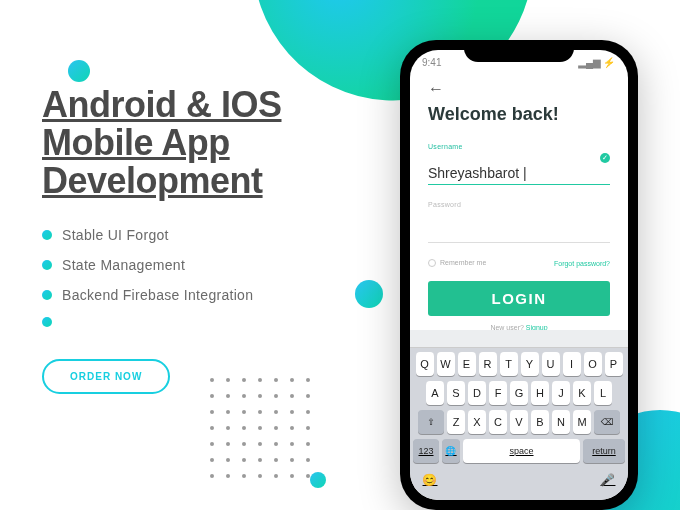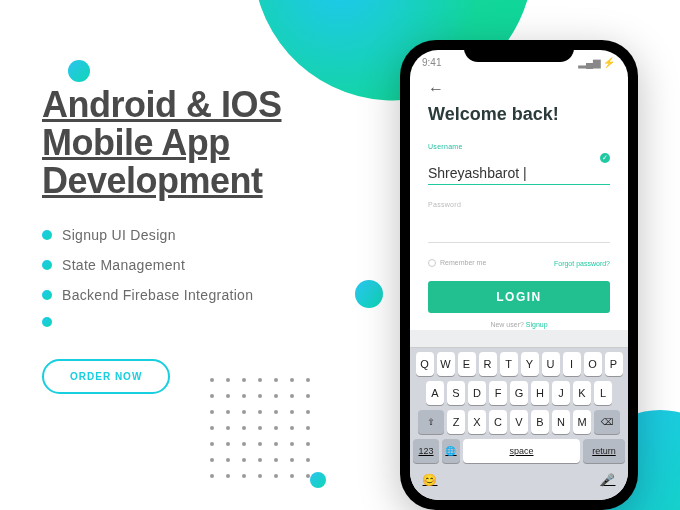--- a/index.html
+++ b/index.html
@@ -191,21 +191,21 @@
   .remember-box {
     width: 8px; height: 8px; border: 1px solid #ccc; border-radius: 50%;
     display: inline-block; vertical-align: middle; margin-right: 4px;
   }
   .login-btn {
     background: #22c091;
     color: #fff;
     text-align: center;
     padding: 9px 16px;
     border-radius: 3px;
-    font-size: 12px;
+    font-size: 15px;
     letter-spacing: 1.5px;
     font-weight: 600;
   }
   .signup-row {
     text-align: center;
     font-size: 7px;
     color: #aaa;
     margin-top: 8px;
   }
   .signup-row .su { color: #21c9a2; }
@@ -258,21 +258,21 @@
 <div class="blob-br"></div>
 <div class="dot-small d1"></div>
 <div class="dot-small d2"></div>
 <div class="dot-small d3"></div>
 
 <div class="left">
   <h1 class="heading">Android &amp; IOS Mobile App Development</h1>
   <ul class="features">
     <li>
         <span class="bullet"></span>
-        <span>Signup UI Design</span>
+        <span>Stable UI Forgot</span>
       </li>
     <li>
         <span class="bullet"></span>
         <span>State Management</span>
       </li>
     <li>
         <span class="bullet"></span>
         <span>Backend Firebase Integration</span>
       </li>
     <li>

